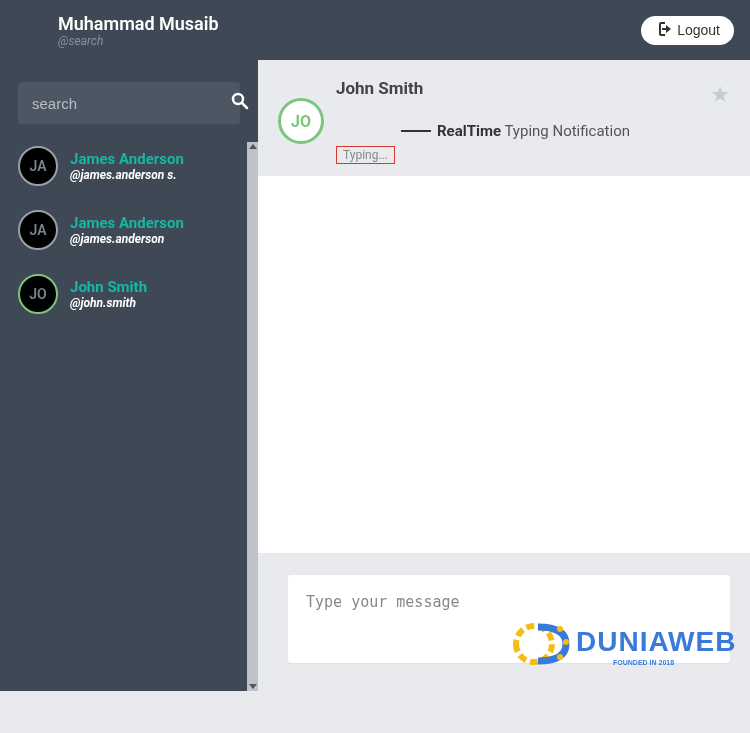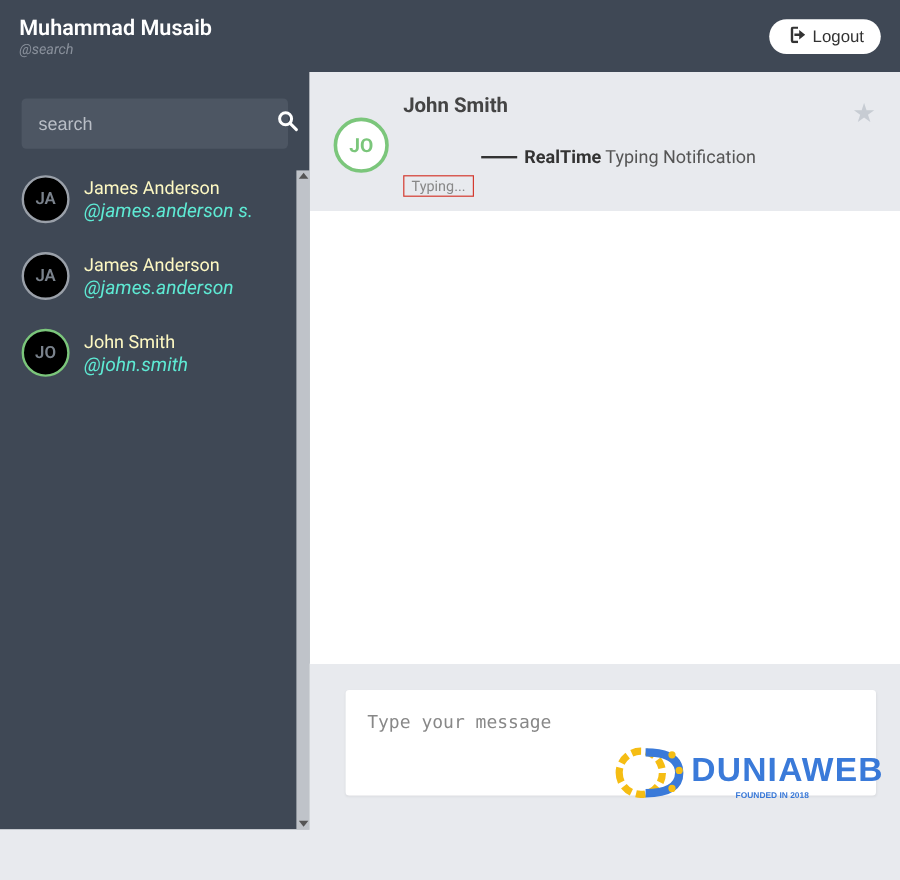--- a/index.html
+++ b/index.html
@@ -12,21 +12,21 @@
   position: relative;
 }
 .header {
   background: #3f4855;
   height: 60px;
   display: flex;
   align-items: center;
   justify-content: space-between;
   padding: 8px 16px;
 }
-.user-block { color: #fff; }
+.user-block { color: #fff; margin-left: 42px; }
 .user-name { font-size: 18px; font-weight: 600; }
 .user-email { font-size: 12px; color: #b9bec6; }
 .user-handle { font-size: 12px; color: #8a919c; font-style: italic; }
 .logout-btn {
   background: #fff;
   border: none;
   border-radius: 20px;
   padding: 6px 14px;
   font-size: 14px;
   color: #333;
@@ -82,22 +82,22 @@
   border: 2px solid #9aa0a9;
   display: flex;
   align-items: center;
   justify-content: center;
   font-size: 14px;
   font-weight: 600;
   color: #7a828c;
   flex-shrink: 0;
 }
 .avatar.online { border-color: #7bc67b; }
-.contact-name { color: #fef9c3; font-size: 15px; font-weight: 400; }
-.contact-handle { color: #5eead4; font-size: 16px; font-style: italic; }
+.contact-name { color: #14b8a6; font-size: 15px; font-weight: 700; }
+.contact-handle { color: #ffffff; font-size: 12px; font-style: italic; font-weight: bold; }
 .chat-area {
   flex: 1;
   background: #e8eaee;
   display: flex;
   flex-direction: column;
   position: relative;
 }
 .chat-header {
   padding: 18px 20px 12px 20px;
   display: flex;

